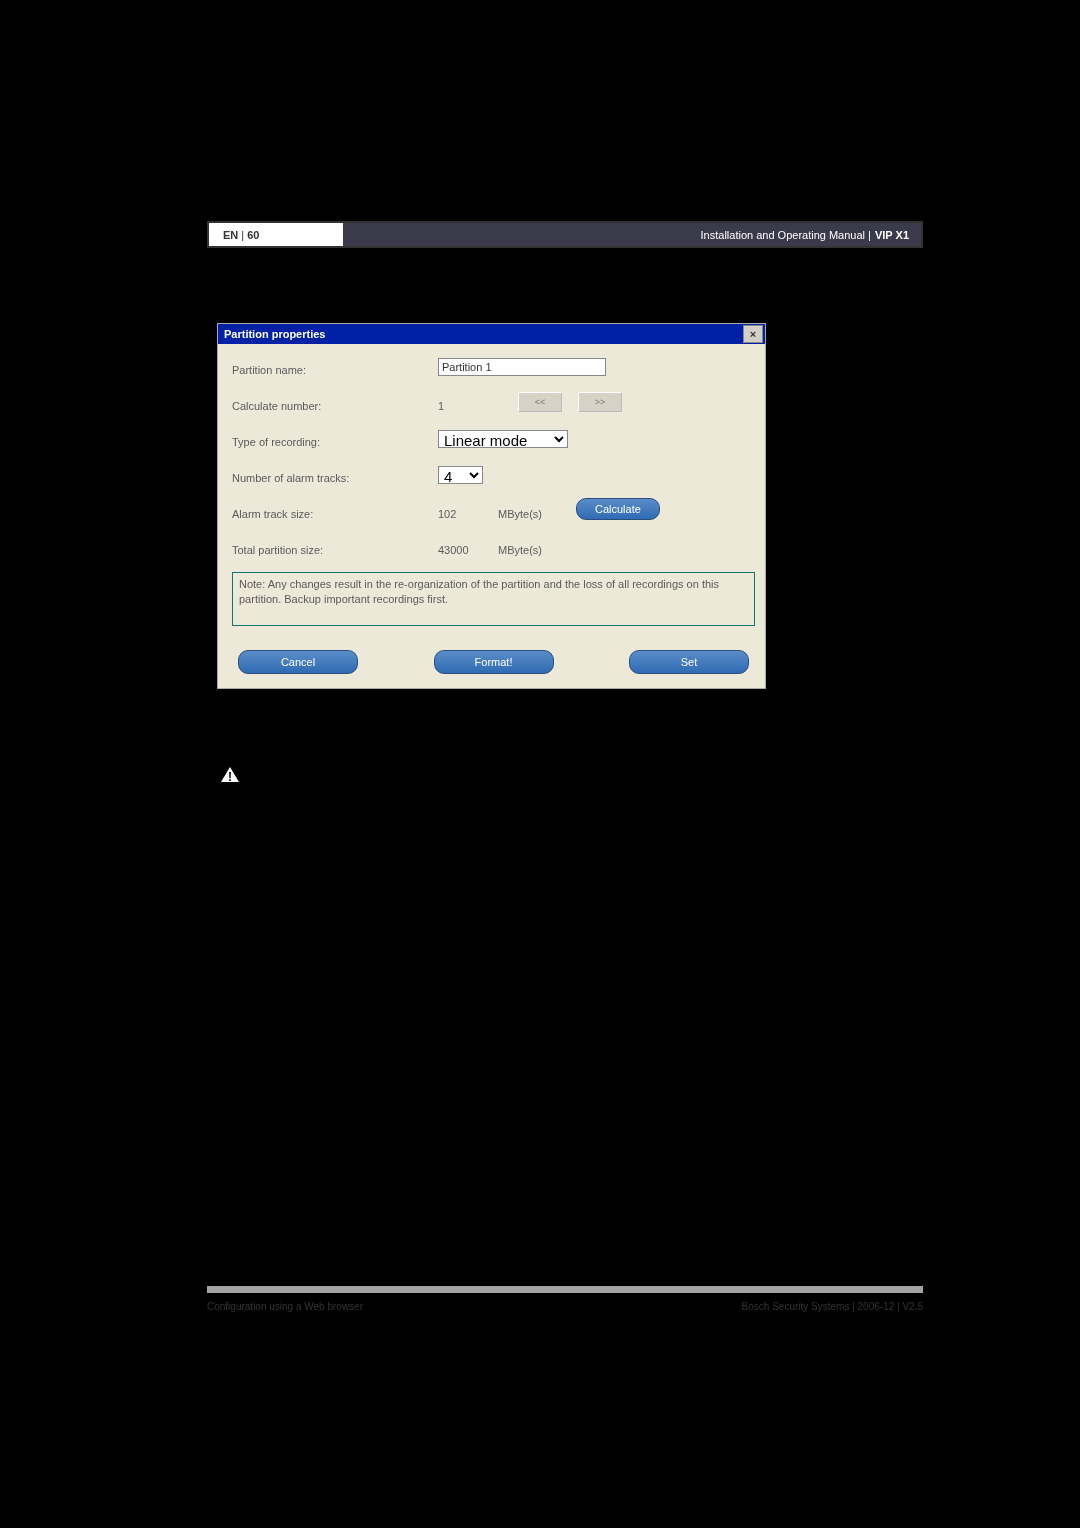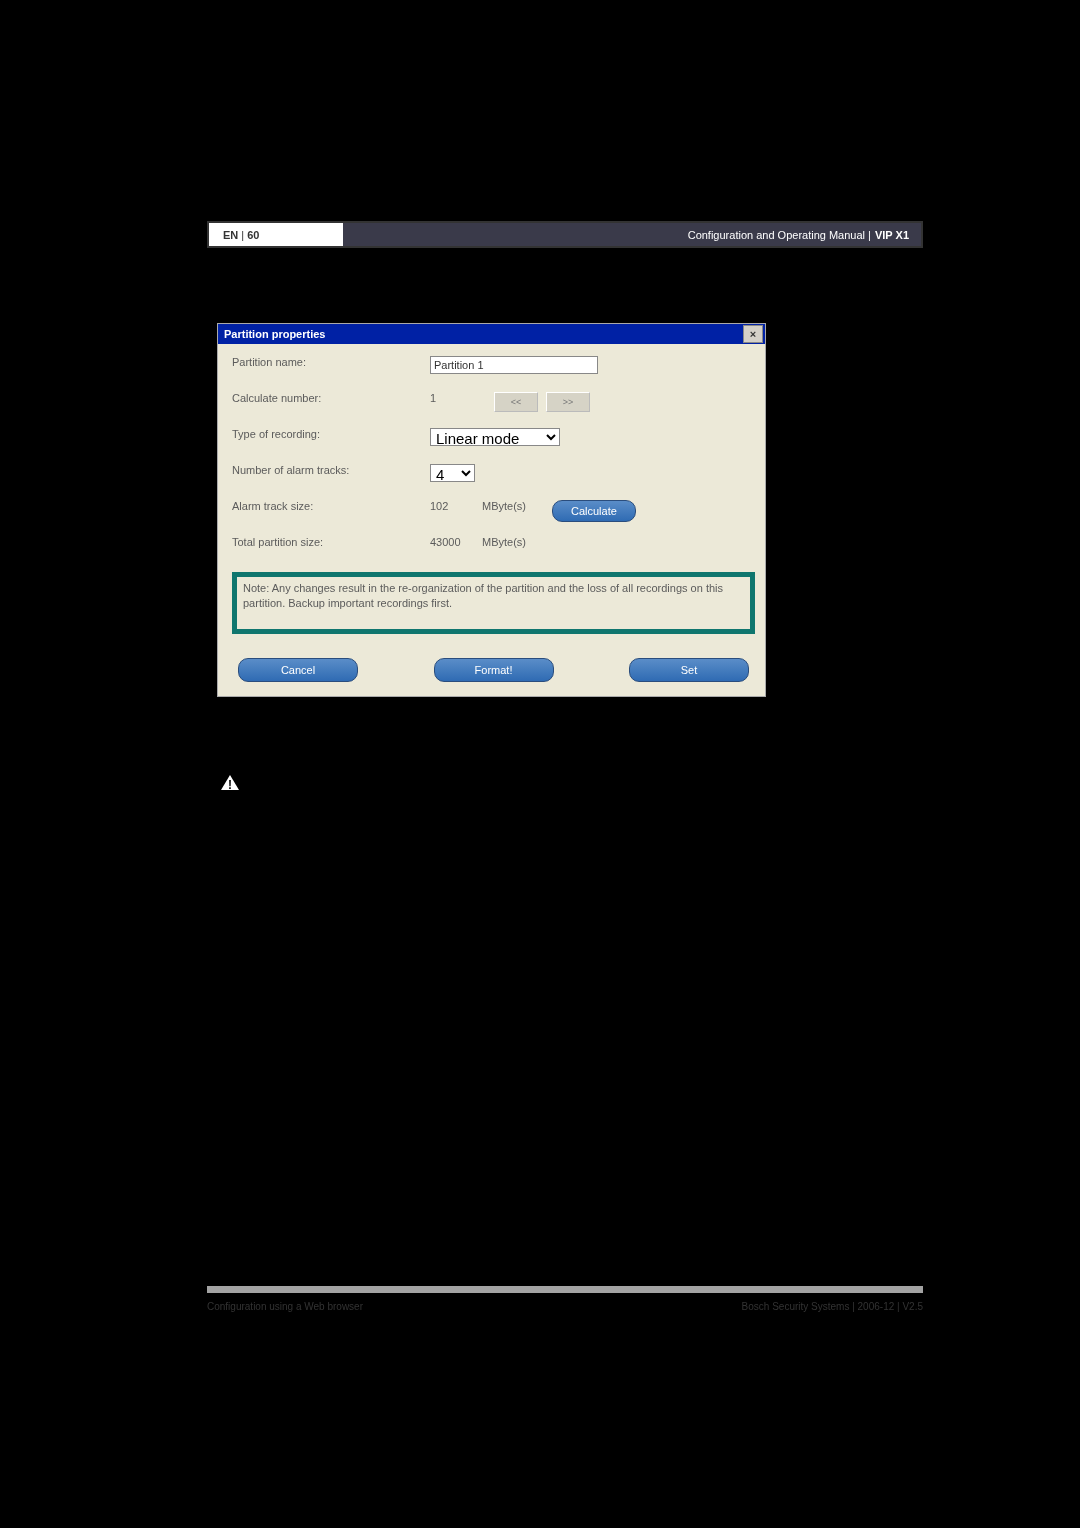--- a/index.html
+++ b/index.html
@@ -83,23 +83,24 @@
     font-size:11px; font-weight:bold;
     font-family: Arial;
     margin-right:2px;
   }
   .dlg-body {
     padding:12px 10px 14px 14px;
     color:#5b5b5b;
   }
   .dlg-row {
     display:flex;
-    align-items:flex-start;
+    align-items:flex-end;
     margin-bottom:16px;
     height:20px;
+    gap:8px;
   }
   .dlg-label { width:198px; }
   .txt-input {
     width:160px; height:16px; border:1px solid #888; background:#fff;
     font-size:11px; padding:0 3px; color:#333;
   }
   .select {
     height:18px; border:1px solid #888; background:#fff;
     font-size:15px; padding:0 1px;
   }
@@ -114,21 +115,21 @@
   }
   .calcbtn {
     height:20px; padding:0 18px;
     background: linear-gradient(#5a8dc8,#2f6bb3);
     border:1px solid #2a4d7d; border-radius:10px;
     color:#fff; font-size:11px;
     display:inline-flex; align-items:center; justify-content:center;
     margin-left:26px;
   }
   .note-box {
-    border:5px solid #0f766e;
+    border:1px solid #0f766e;
     padding:4px 6px 18px 6px;
     color:#5b5b5b;
     font-size:11px;
     line-height:1.35;
     margin-top:6px;
   }
   .dlg-footer {
     display:flex;
     justify-content:space-between;
     margin-top:24px;
@@ -210,21 +211,21 @@
 <div class="page">
   <div class="frame-outer">
       <div class="frame-inner">
     <div class="header-row">
       <div class="header-left">
         <span class="bold">EN</span>
         <span style="margin:0 3px;">|</span>
         <span class="bold">60</span>
       </div>
       <div class="header-right">
-        <span>Configuration and Operating Manual | </span>
+        <span>Installation and Operating Manual | </span>
         <span class="bold">VIP X1</span>
       </div>
     </div>
   </div>
     </div>
 
   <div class="content">
     <div class="section-title">Editing a partition</div>
 
     <div class="dialog">

